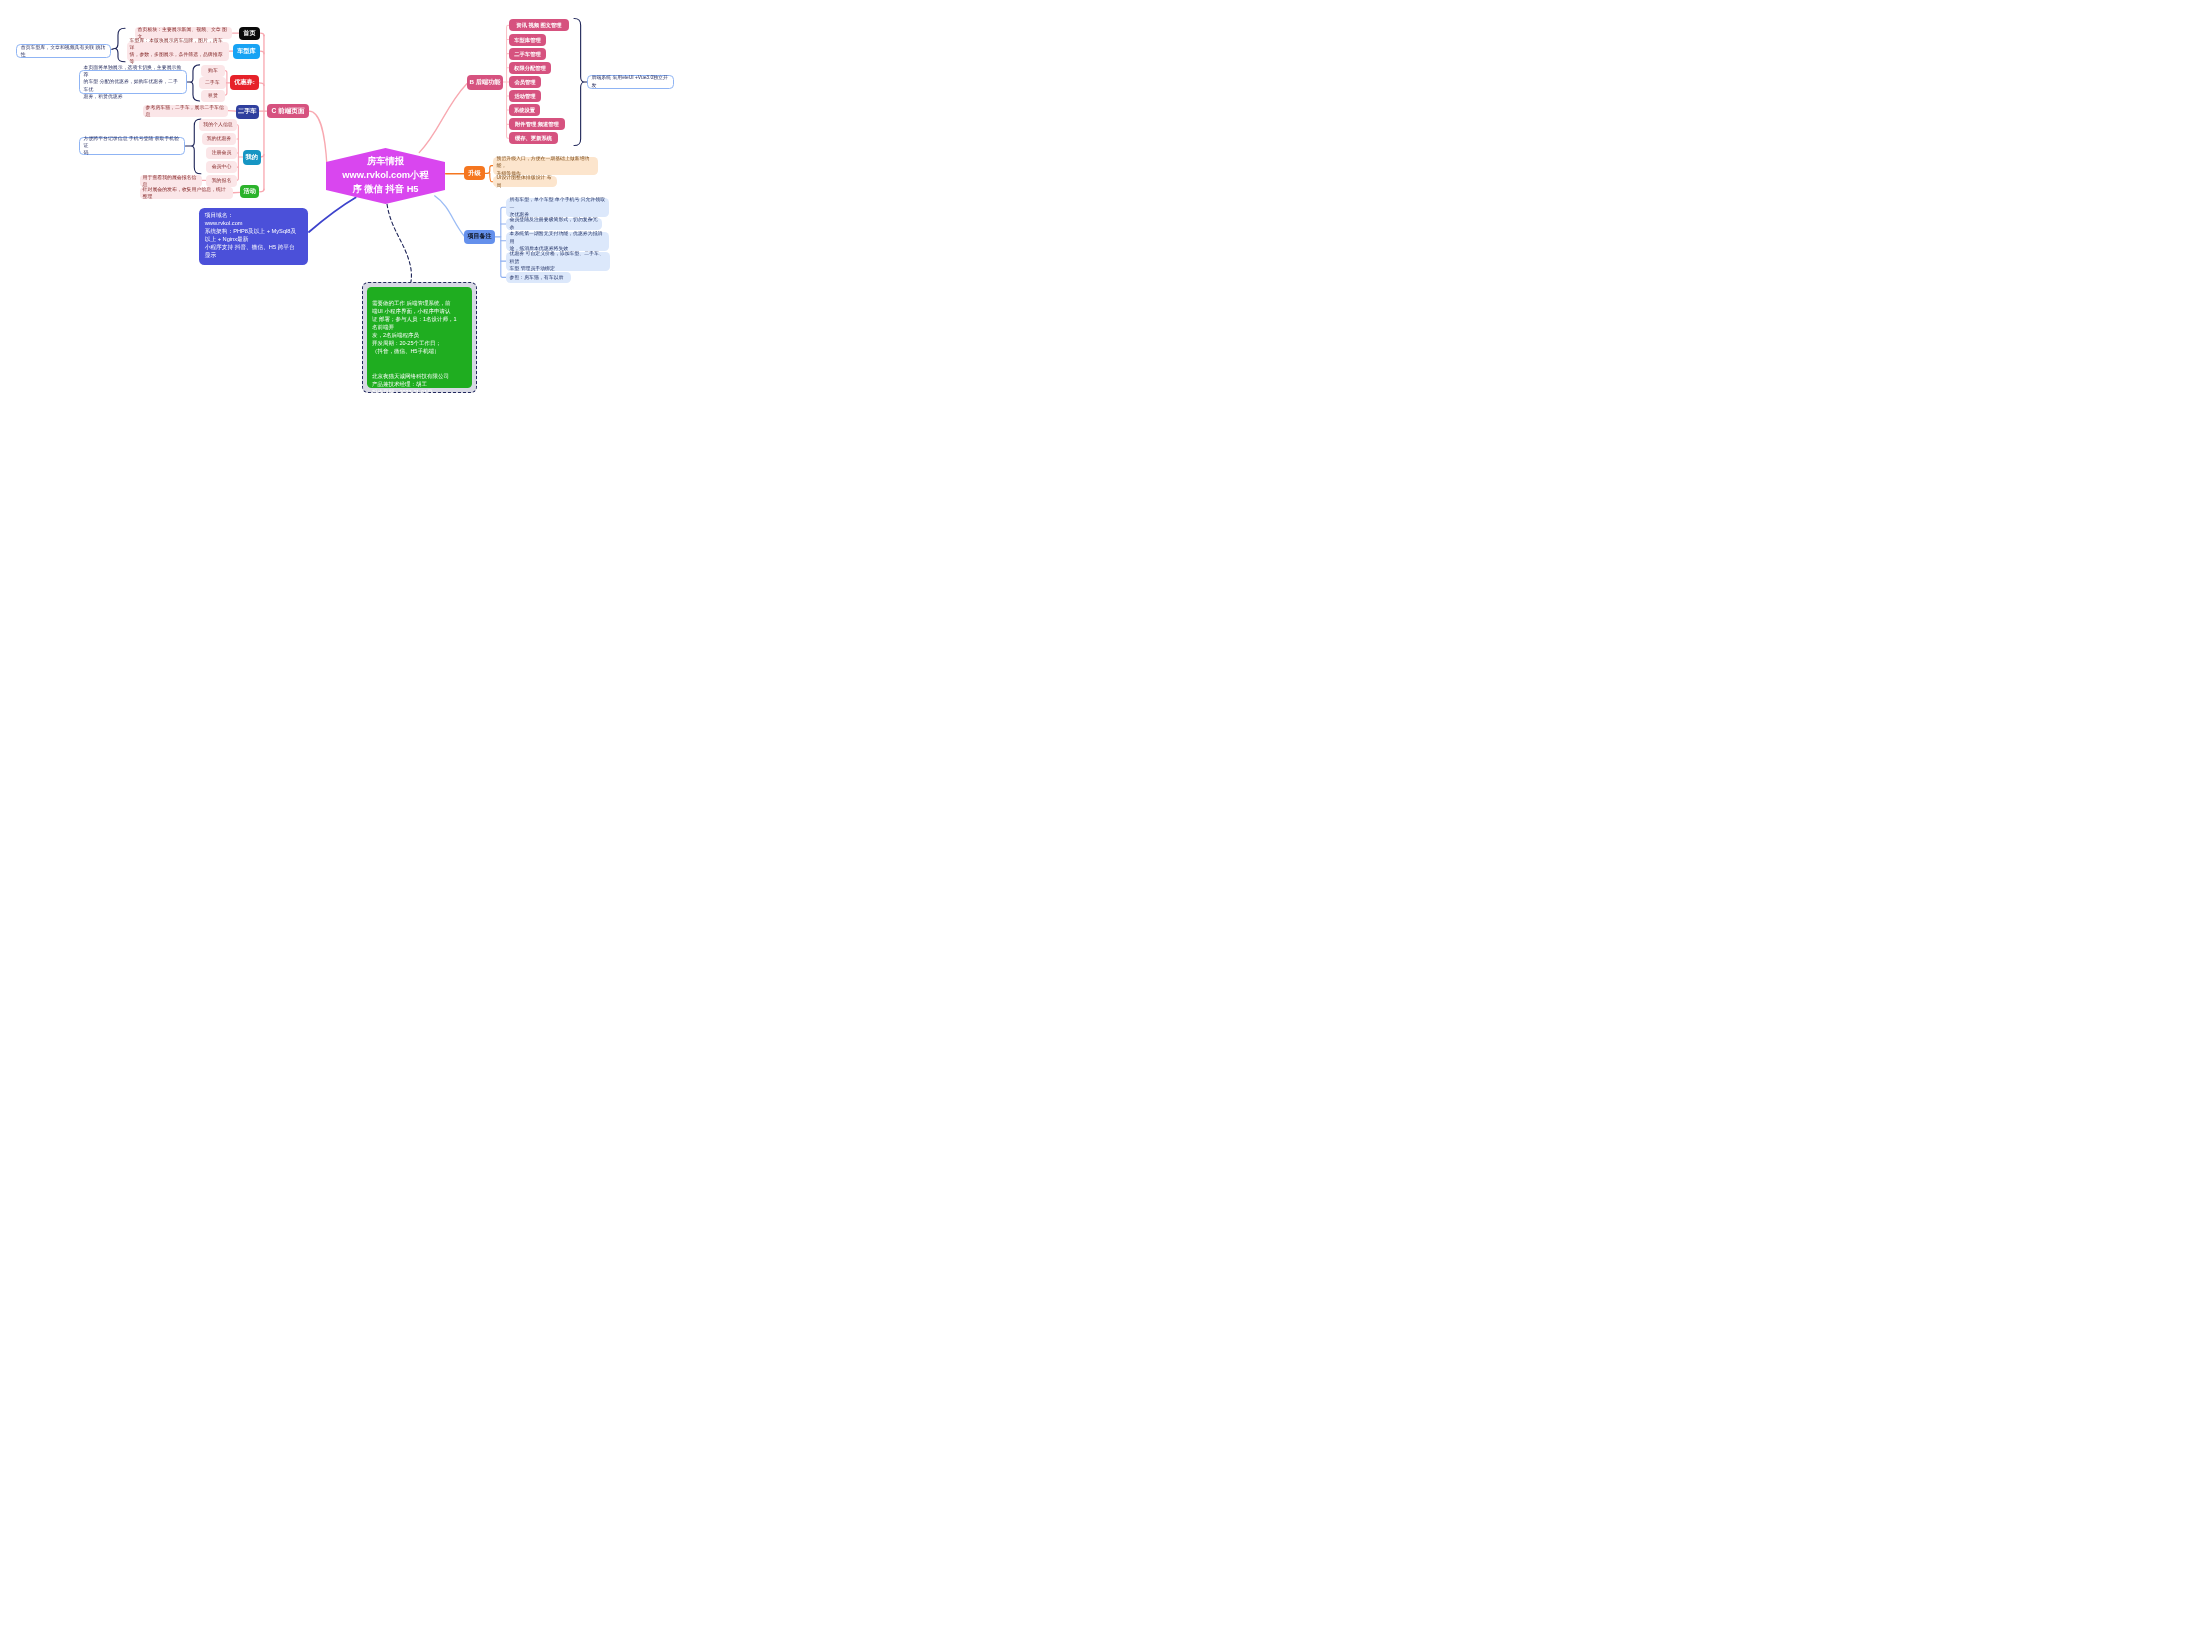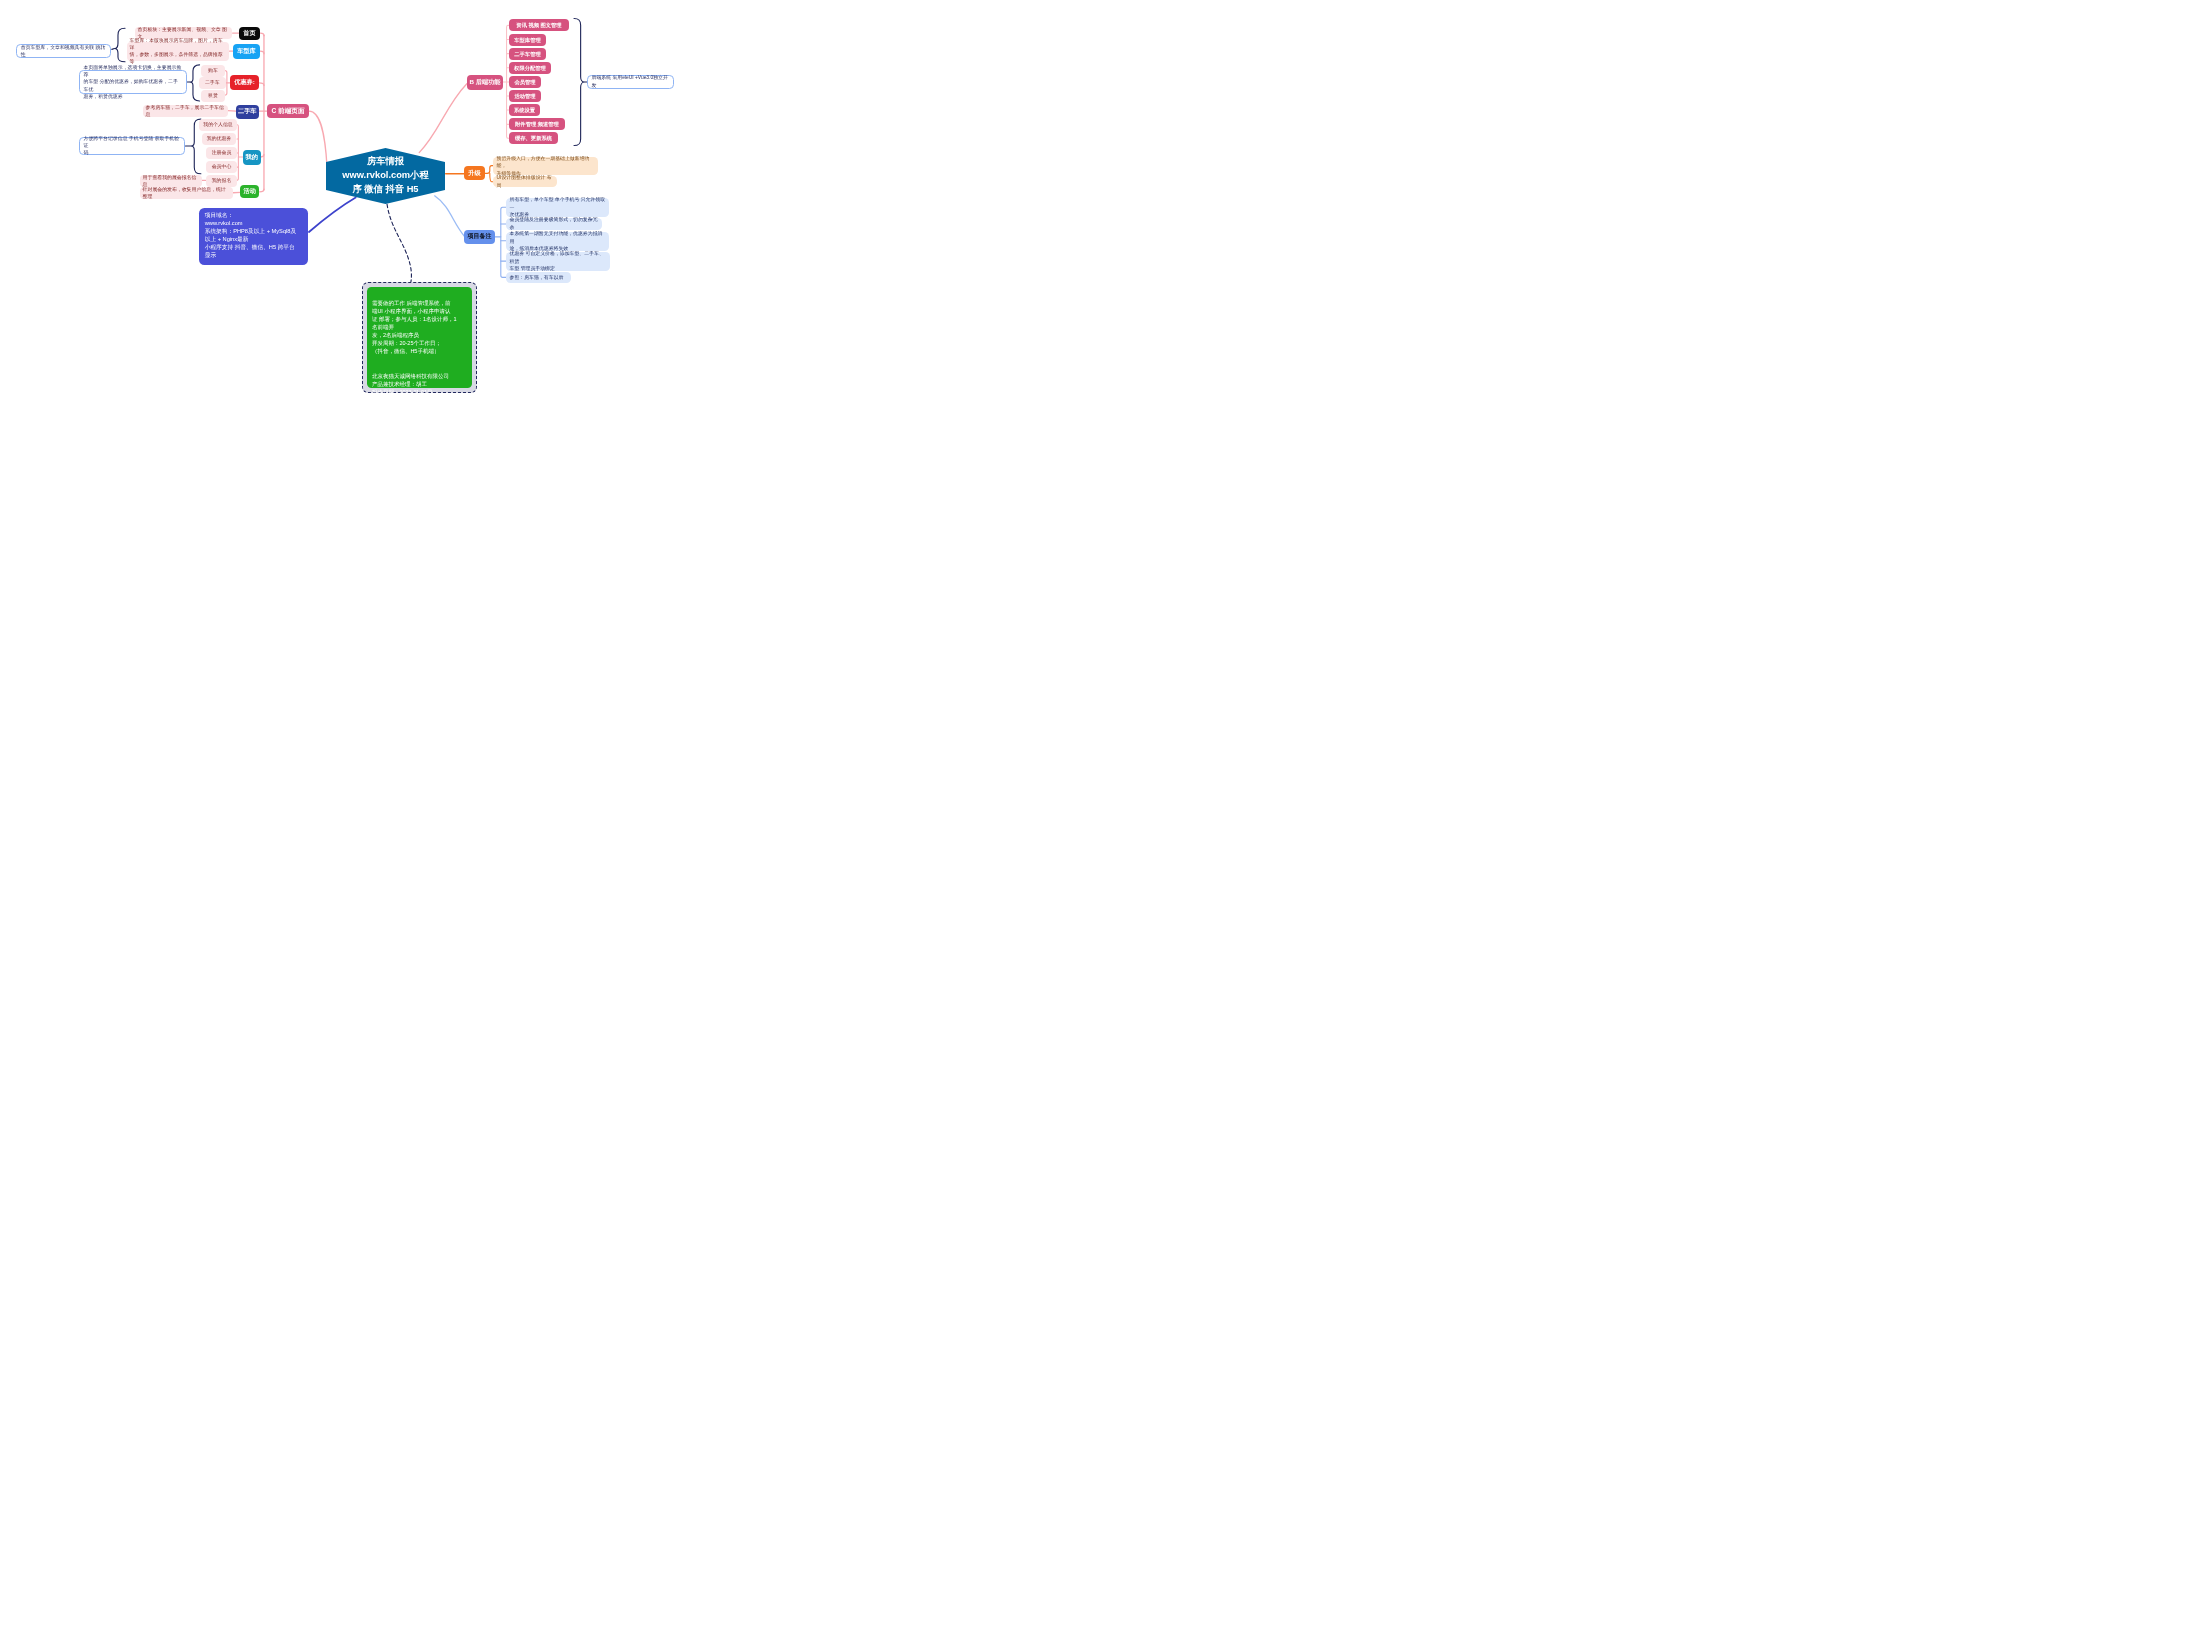--- a/index.html
+++ b/index.html
@@ -13,21 +13,21 @@
         display:flex;align-items:center;justify-content:center;text-align:left;line-height:1.45;}
   .note-white{background:#ffffff;border:0.9px solid #8FB4F4;border-radius:4.4px;color:#1C2357;
         font-size:4.9px;padding:1.8px 3.5px;line-height:1.5;display:flex;align-items:center;}
   .note-orange{background:#FCE5CD;color:#7C4A16;border-radius:4.4px;font-size:4.9px;
         padding:1.8px 3.5px;line-height:1.5;display:flex;align-items:center;}
   .note-blue{background:#DCE8FB;color:#16265C;border-radius:4.4px;font-size:4.9px;
         padding:1.8px 3.5px;line-height:1.5;display:flex;align-items:center;}
   .module{background:#D6527F;color:#fff;border-radius:4px;font-size:5.3px;font-weight:600;
         display:flex;align-items:center;justify-content:center;white-space:nowrap;}
   .prewrap{white-space:pre-line;}
-  .hexagon{background:#0369a1;color:#ffffff;font-weight:bold;font-size:9.3px;line-height:1.5;
+  .hexagon{background:#d946ef;color:#ffffff;font-weight:bold;font-size:9.3px;line-height:1.5;
         display:flex;align-items:center;justify-content:center;text-align:center;
         clip-path:polygon(50% 0%,100% 25%,100% 75%,50% 100%,0% 75%,0% 25%);}
   .quote-frame{background:#D8D9E4;border:1.3px dashed #23295E;border-radius:6.2px;padding:4px;}
   .quote-green{background:#1FAD20;color:#ffffff;border-radius:4.4px;width:100%;height:100%;
         box-sizing:border-box;padding:11.5px 4.9px 4.4px 4.9px;font-size:5.5px;line-height:1.48;}
   .proj-purple{background:#4B50D9;color:#ffffff;border-radius:5.3px;padding:4.4px 5.7px;
         font-size:5.7px;line-height:1.4;}
 </style>
 </head>
 <body>

